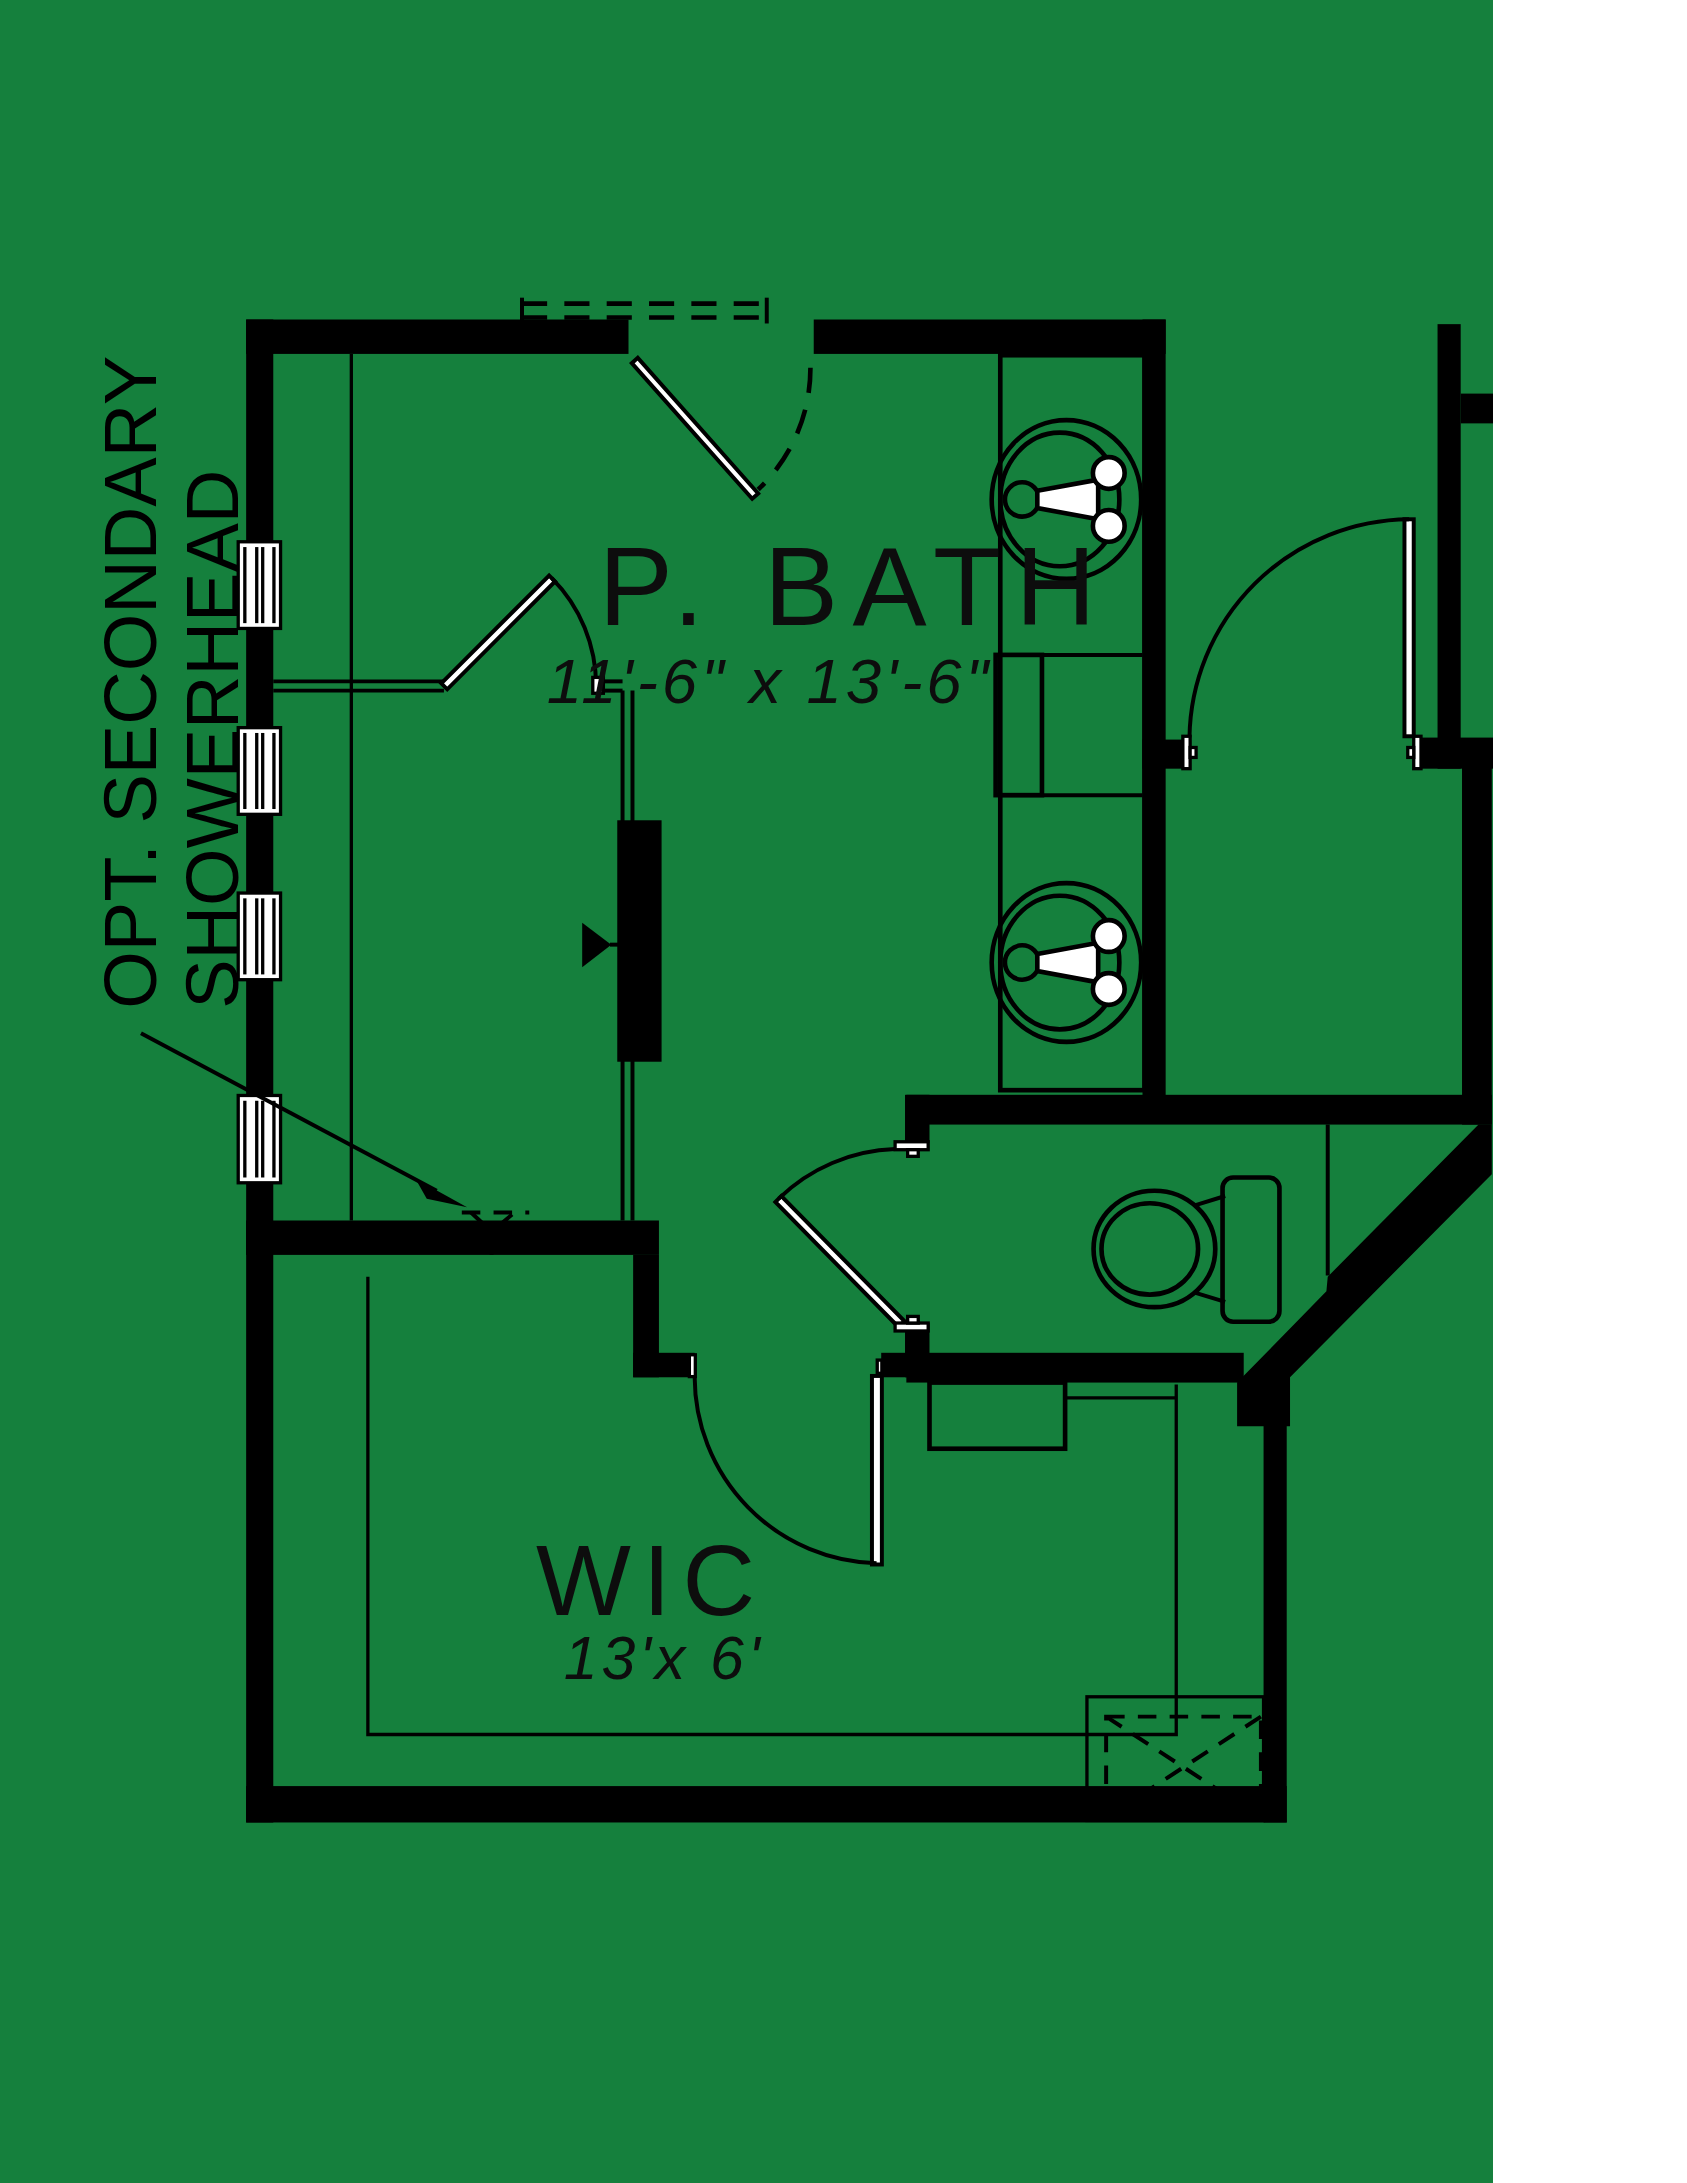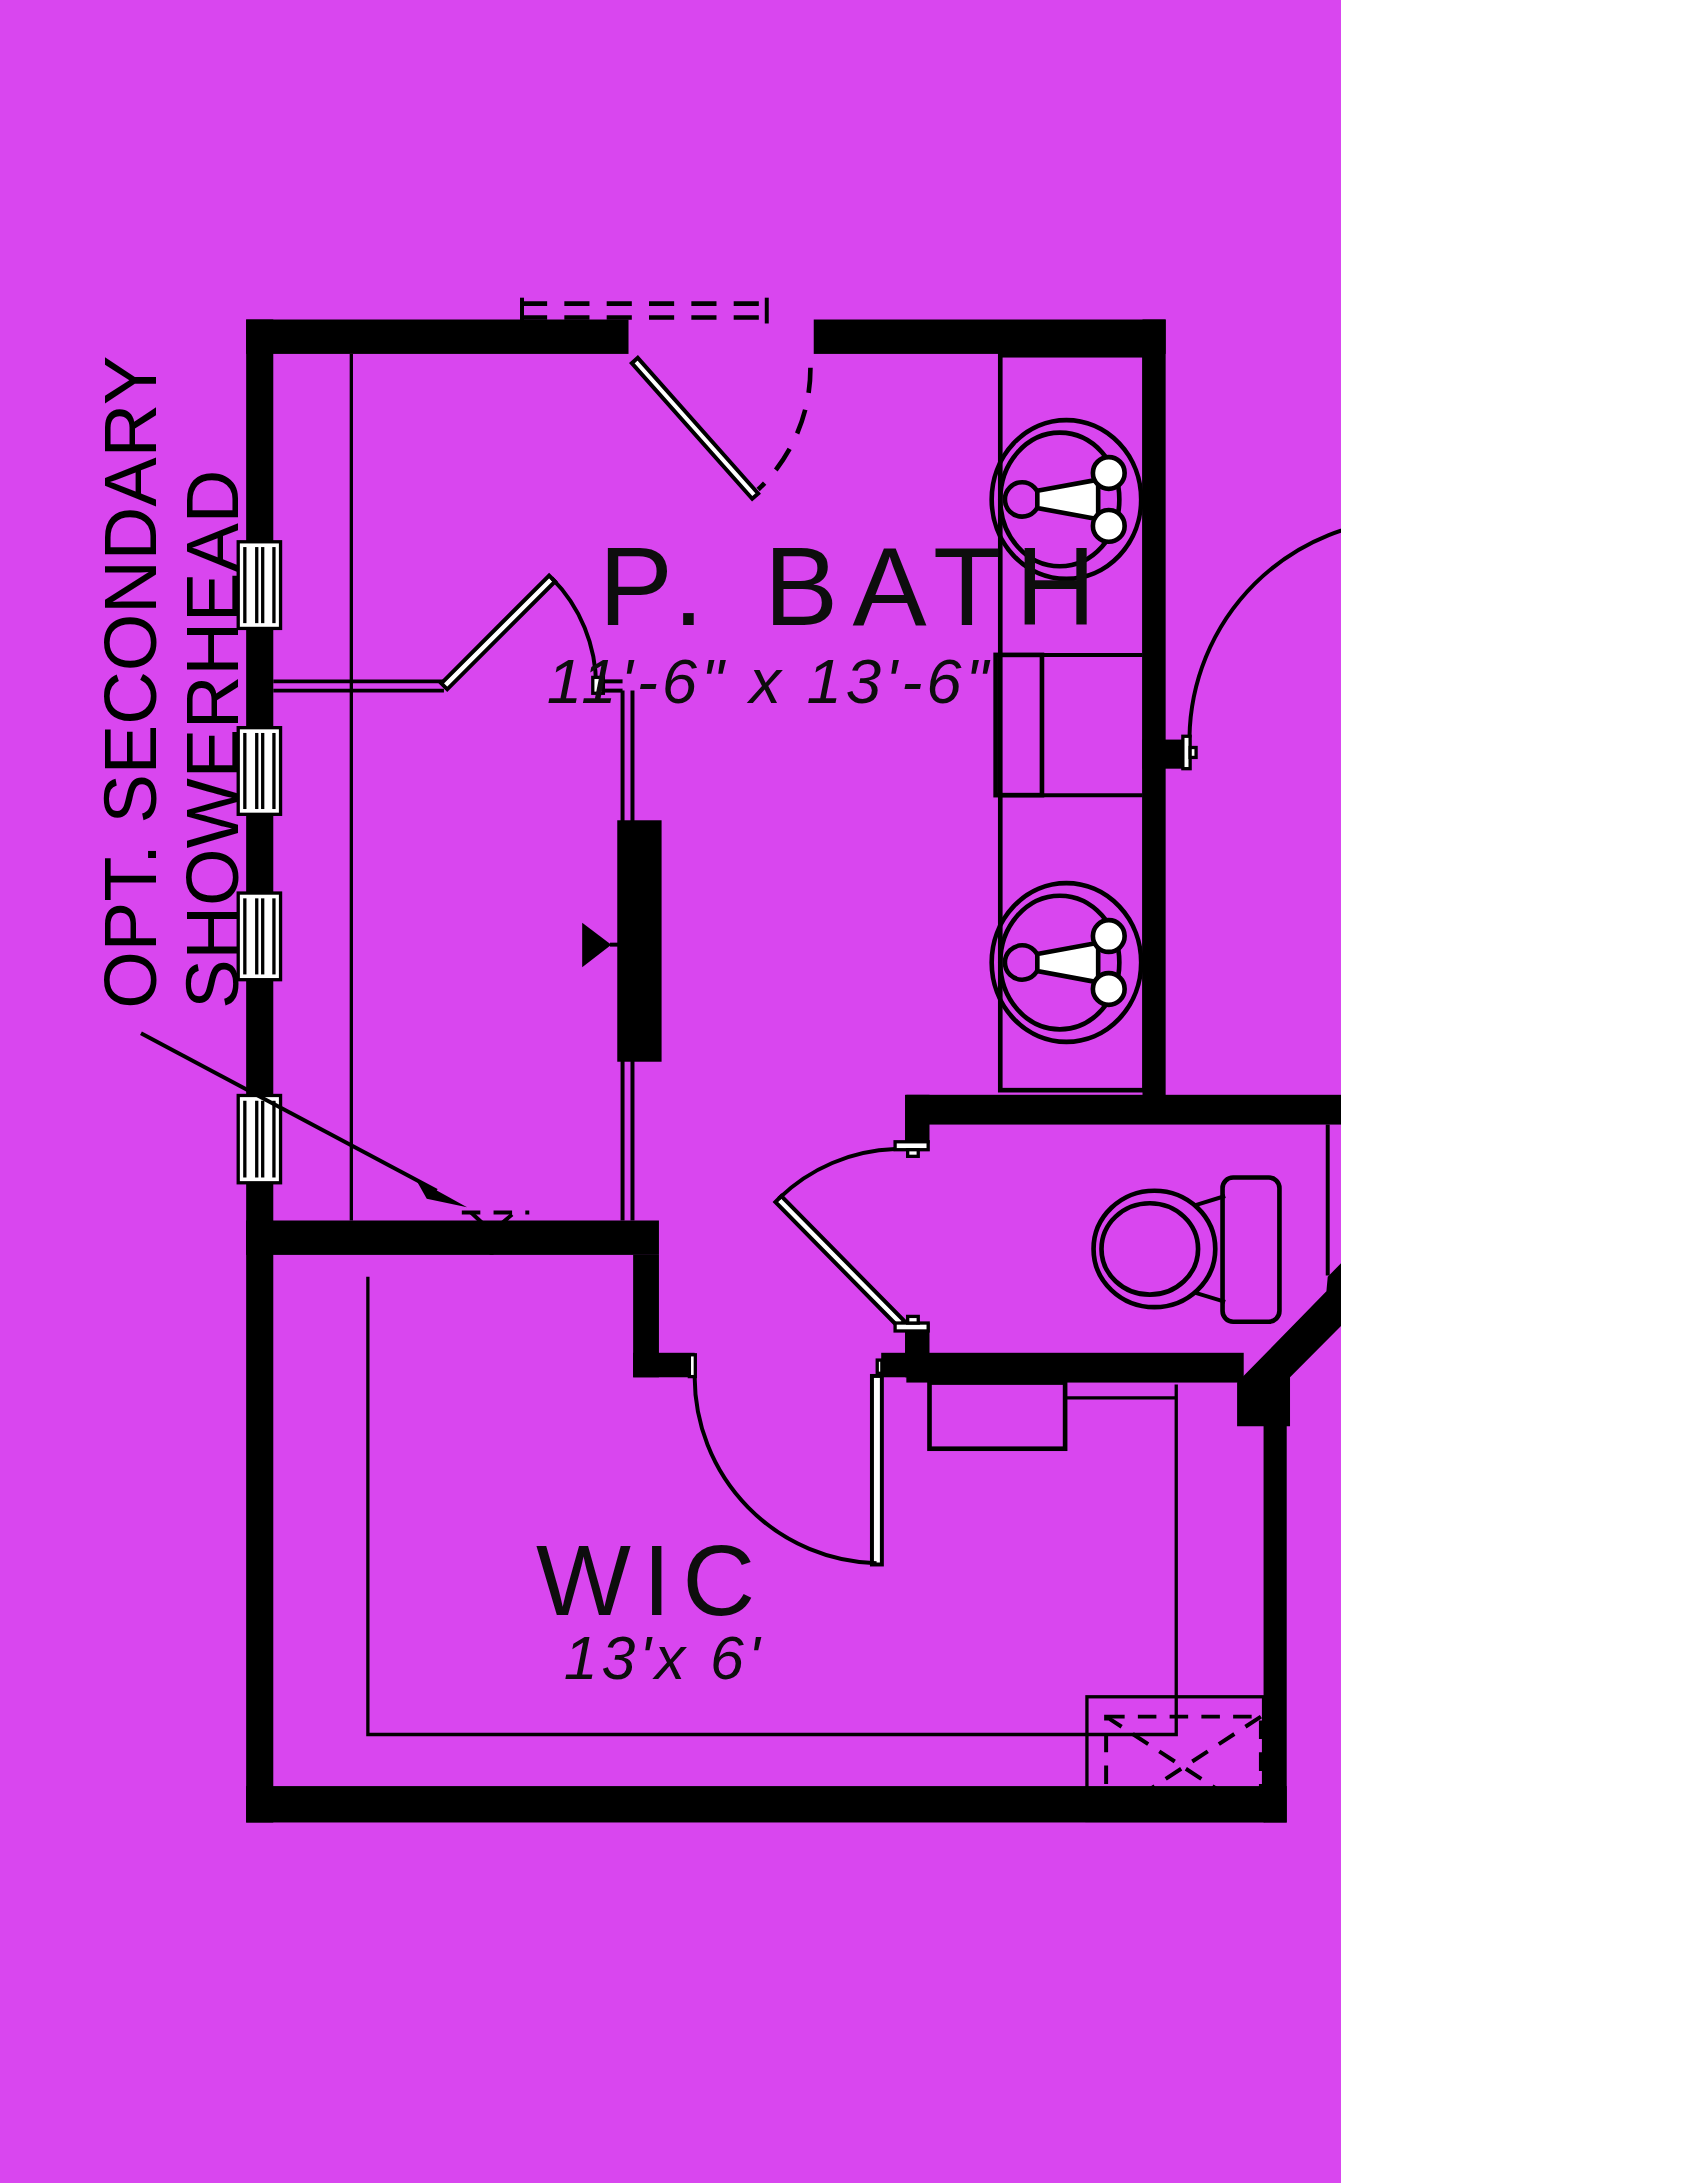--- a/index.html
+++ b/index.html
@@ -1,16 +1,16 @@
 <!DOCTYPE html>
 <html style="font-size:10.6px"><head>
 <meta charset="utf-8">
 <style>
   html,body{margin:0;padding:0;background:#ffffff;}
-  .sheet{position:relative;width:1341px;height:2183px;background:#d946ef;overflow:hidden;
+  .sheet{position:relative;width:1493px;height:2183px;background:#15803d;overflow:hidden;
          font-family:"Liberation Sans", sans-serif;}
   svg{position:absolute;left:0;top:0;}
   .wall{fill:#000000;stroke:none;}
   .thin{stroke:#000000;stroke-width:6;fill:none;}
   .thin2{stroke:#000000;stroke-width:5;fill:none;}
   .fix{stroke:#000000;stroke-width:7;fill:#ffffff;}
   .fixn{stroke:#000000;stroke-width:7;fill:none;}
   .leaf{stroke:#000000;stroke-width:6;fill:#ffffff;}
   .jamb{stroke:#000000;stroke-width:5;fill:#ffffff;}
   .dash{stroke:#000000;stroke-width:7;fill:none;stroke-dasharray:38 26;}

